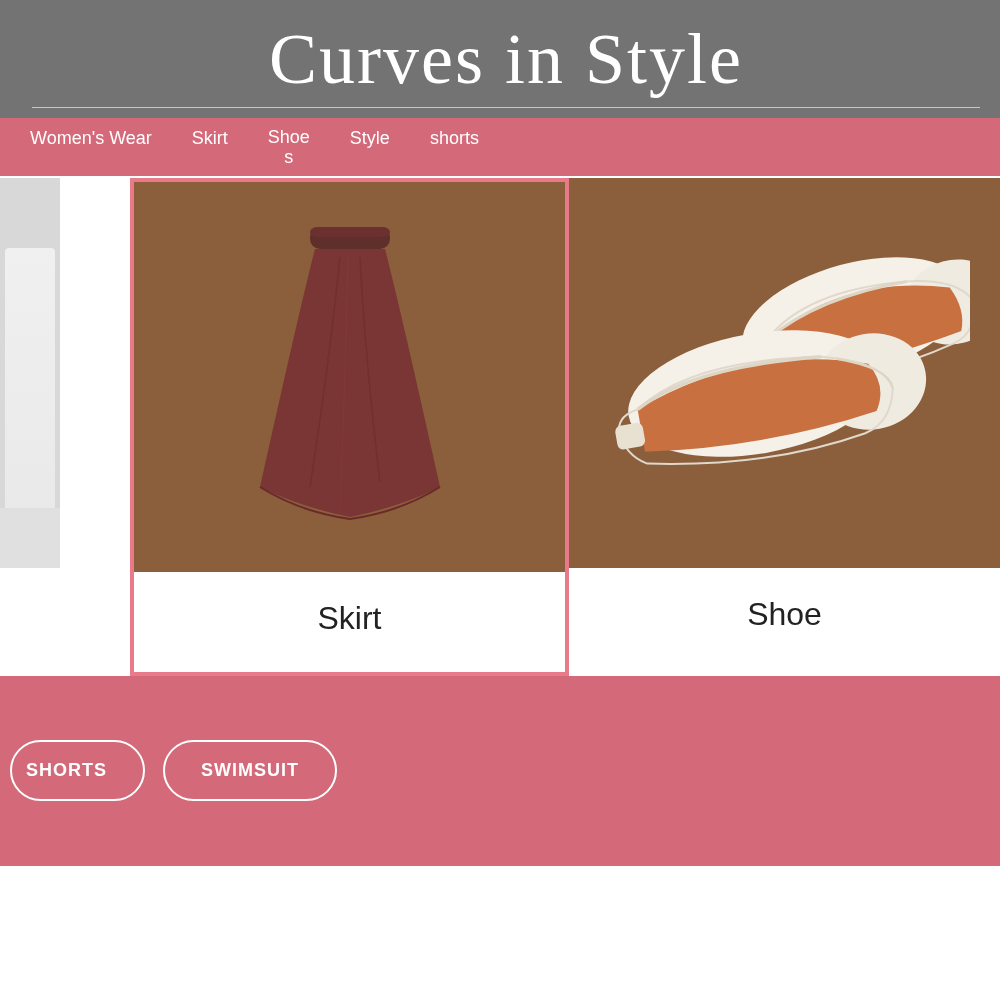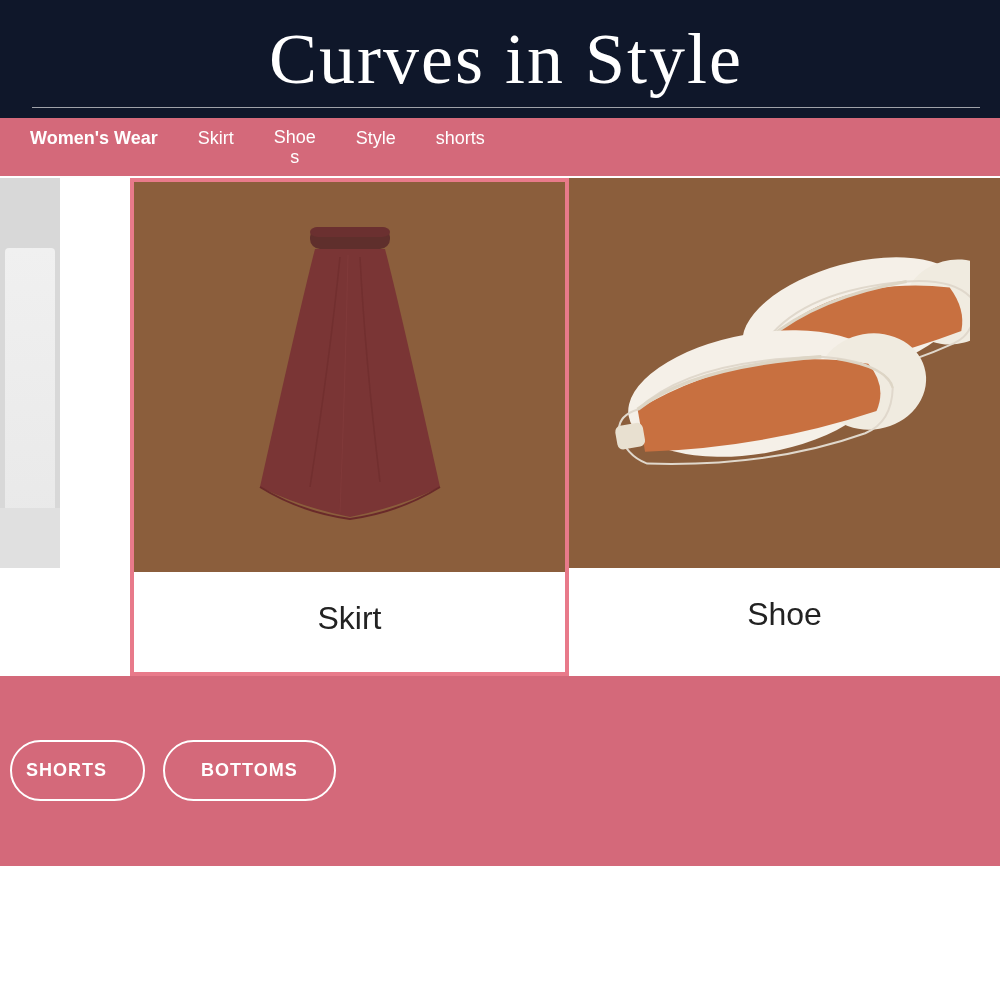--- a/index.html
+++ b/index.html
@@ -7,21 +7,21 @@
     body {
       width: 1000px;
       height: 1000px;
       overflow: hidden;
       font-family: 'Georgia', serif;
       background: #fff;
     }
 
     
     .header {
-      background-color: #0f172a;
+      background-color: #737373;
       width: 100%;
       padding: 20px 0 10px 12px;
       text-align: center;
     }
 
     .logo-text {
       font-family: 'Brush Script MT', 'Segoe Script', cursive;
       font-size: 72px;
       color: #fff;
       letter-spacing: 2px;
@@ -48,21 +48,21 @@
     .nav-item {
       color: #fff;
       font-size: 18px;
       font-family: Arial, sans-serif;
       cursor: pointer;
       padding-bottom: 8px;
       white-space: nowrap;
     }
 
     .nav-item.active {
-      font-weight: bold;
+      font-weight: normal;
     }
 
     .nav-item.shoes-item {
       display: flex;
       flex-direction: column;
       align-items: center;
       line-height: 1.1;
     }
 
     .nav-divider {
@@ -292,14 +292,14 @@
         </g>
       </svg>
     </div>
     <div class="product-label">Shoe</div>
   </div>
 
 </div>
 
 <div class="bottom-banner">
   <button class="pill-button partial">SHORTS</button>
-  <button class="pill-button">BOTTOMS</button>
+  <button class="pill-button">SWIMSUIT</button>
 </div>
 
 </body></html>

